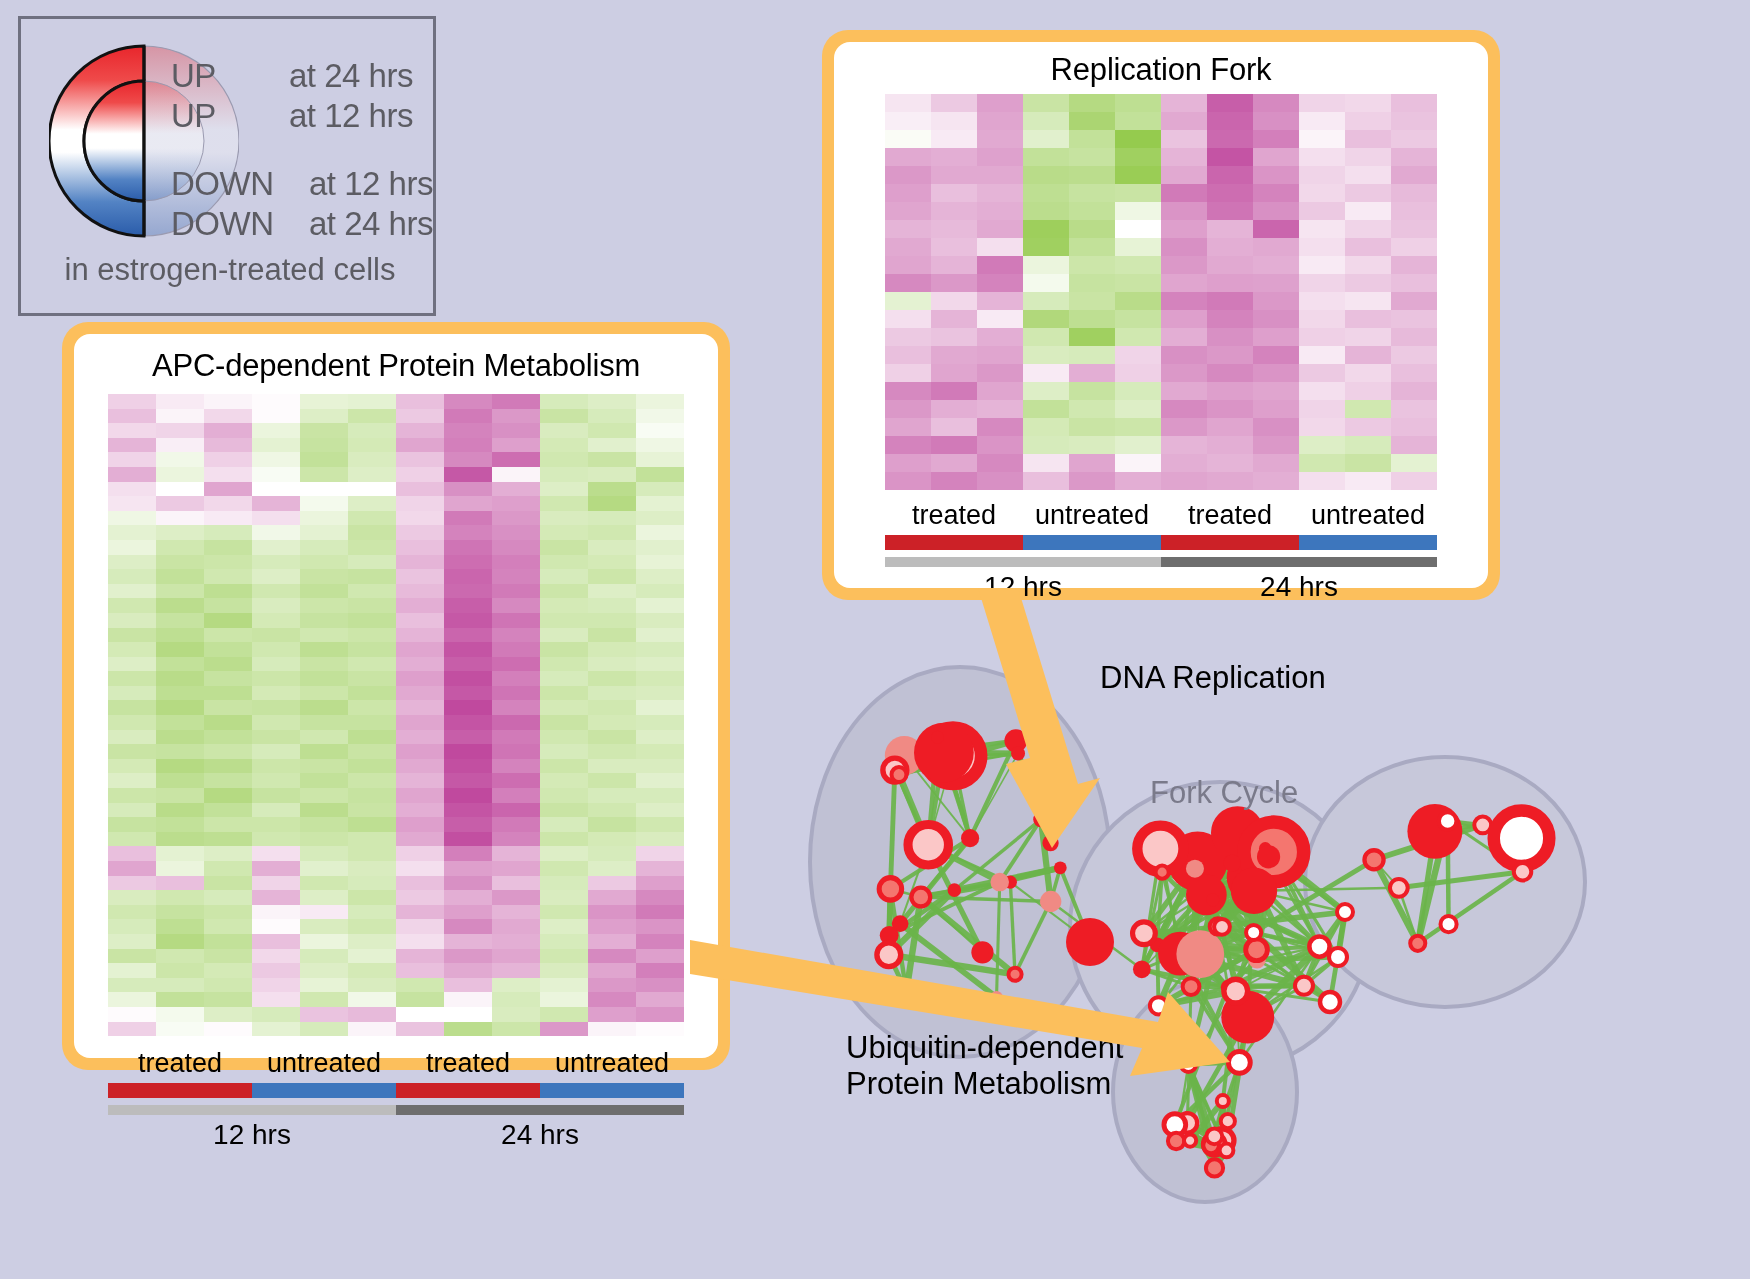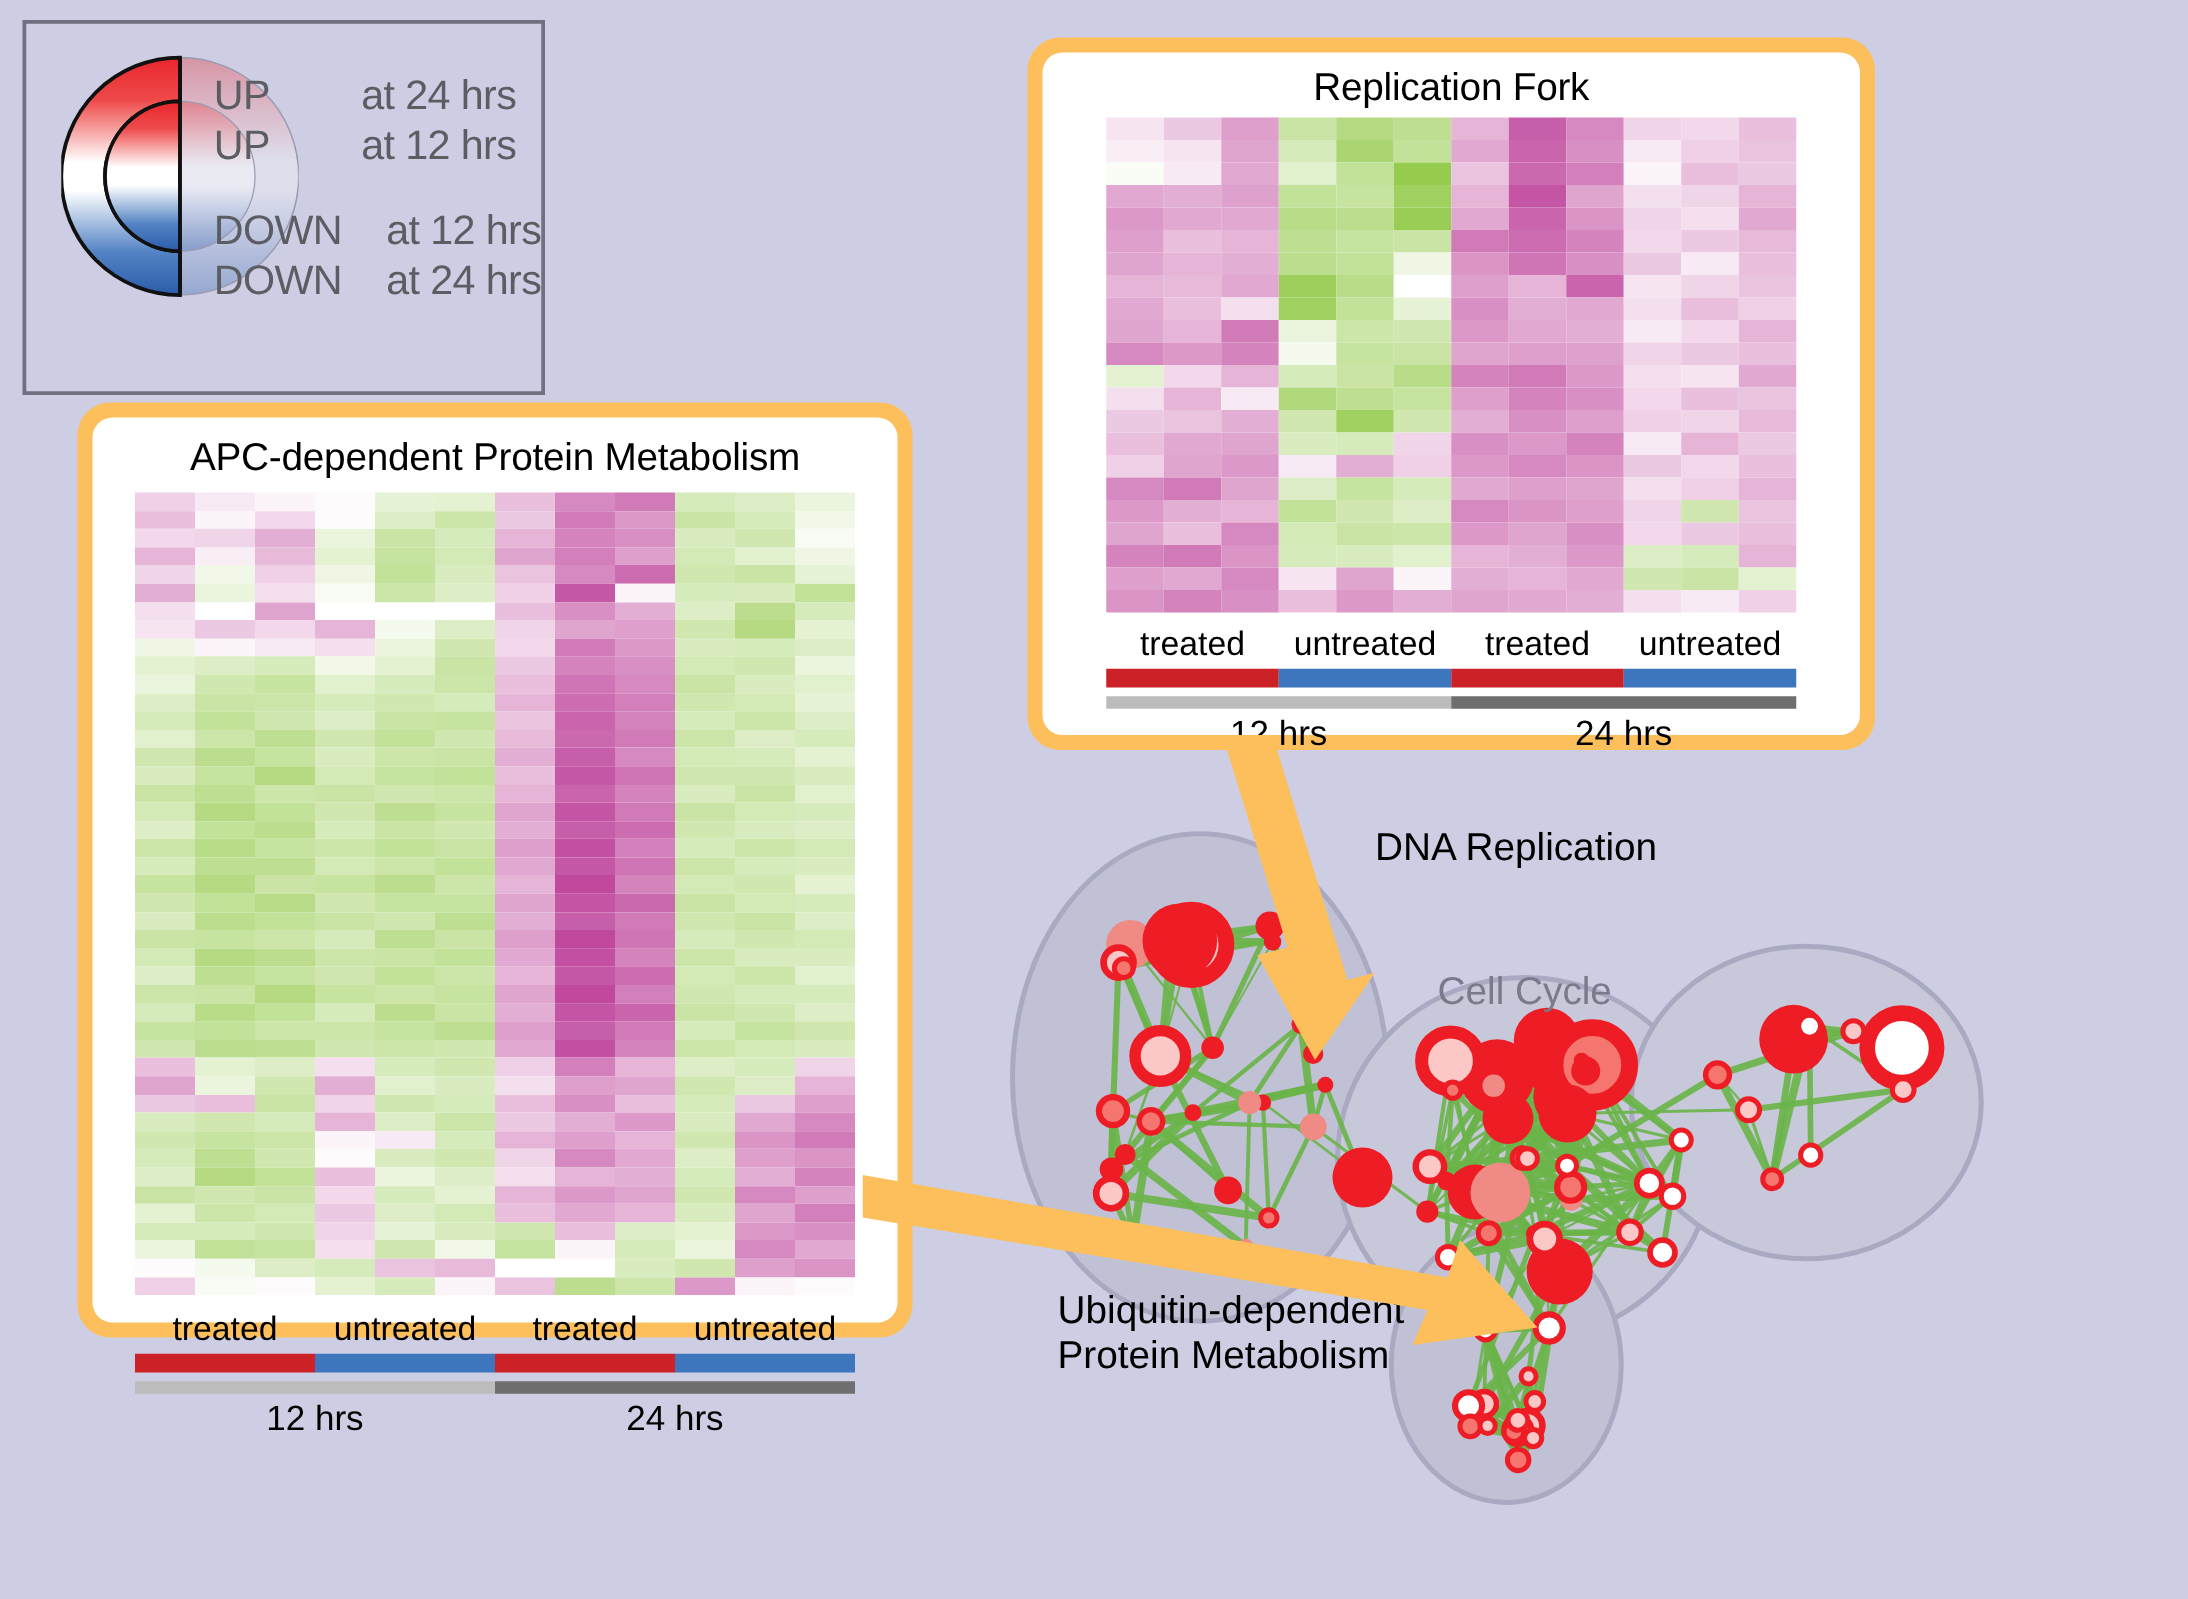--- a/index.html
+++ b/index.html
@@ -142,20 +142,21 @@
     </div>
     <span class="ring-lbl" id="lbl-up24">UP</span>
     <span class="ring-lbl" id="lbl-hr24a">at 24 hrs</span>
     <span class="ring-lbl" id="lbl-up12">UP</span>
     <span class="ring-lbl" id="lbl-hr12a">at 12 hrs</span>
     <span class="ring-lbl" id="lbl-dn12">DOWN</span>
     <span class="ring-lbl" id="lbl-hr12b">at 12 hrs</span>
     <span class="ring-lbl" id="lbl-dn24">DOWN</span>
     <span class="ring-lbl" id="lbl-hr24b">at 24 hrs</span>
     <div id="ring-cap">
+      <div>in estrogen-treated cells</div>
     </div>
   </div>
 
 
   <div class="opanel" id="rep-panel">
     <div class="inner">
       <div class="ptitle">Replication Fork</div>
       <div class="hm" id="hm-rep" style="grid-template-columns: repeat(12, 46px); grid-auto-rows: 18px; width: 552px; margin-top: 6px;">
           <div style="background:rgb(246,229,241)"></div>
           <div style="background:rgb(236,201,226)"></div>
@@ -1395,21 +1396,21 @@
         <circle cx="424.3399200899899" cy="524.3314802668401" r="7.8886987575742875" fill="#fbc7c7" stroke="#ee1c25" stroke-width="4"></circle>
         <circle cx="437.81387056790527" cy="509.1613066274445" r="7.097478569064978" fill="#fbc7c7" stroke="#ee1c25" stroke-width="4"></circle>
         <circle cx="424.52058790993203" cy="555.9460600603793" r="8.58493083835809" fill="#f4766f" stroke="#ee1c25" stroke-width="4"></circle>
         <circle cx="436.51056365101005" cy="538.4348248906489" r="6.871128201890331" fill="#fbc7c7" stroke="#ee1c25" stroke-width="4"></circle>
         <circle cx="300" cy="330" r="24" fill="#ee1c25"></circle>
         <circle cx="555" cy="300" r="8" fill="#ffffff" stroke="#ee1c25" stroke-width="4"></circle>
         <circle cx="548" cy="345" r="9" fill="#ffffff" stroke="#ee1c25" stroke-width="4.05"></circle>
         <circle cx="540" cy="390" r="10" fill="#ffffff" stroke="#ee1c25" stroke-width="4.5"></circle>
       </svg>
     <div class="net-lbl" id="lbl-dna">DNA Replication</div>
-    <div class="net-lbl" id="lbl-cc">Cell Cycle</div>
+    <div class="net-lbl" id="lbl-cc">Fork Cycle</div>
     <div class="net-lbl" id="lbl-ub">Ubiquitin-dependent
 Protein Metabolism</div>
   </div>
 
   <svg id="arrow-rep" viewBox="0 0 140 260">
     <path d="M18,0 L58,0 L118,196 L140,190 L92,260 L46,176 L70,170 Z" fill="#fcbf5c"></path>
   </svg>
   <svg id="arrow-apc" viewBox="0 0 560 160">
     <path d="M0,10 L0,44 L452,118 L440,146 L540,132 L478,62 L468,92 Z" fill="#fcbf5c"></path>
   </svg>

